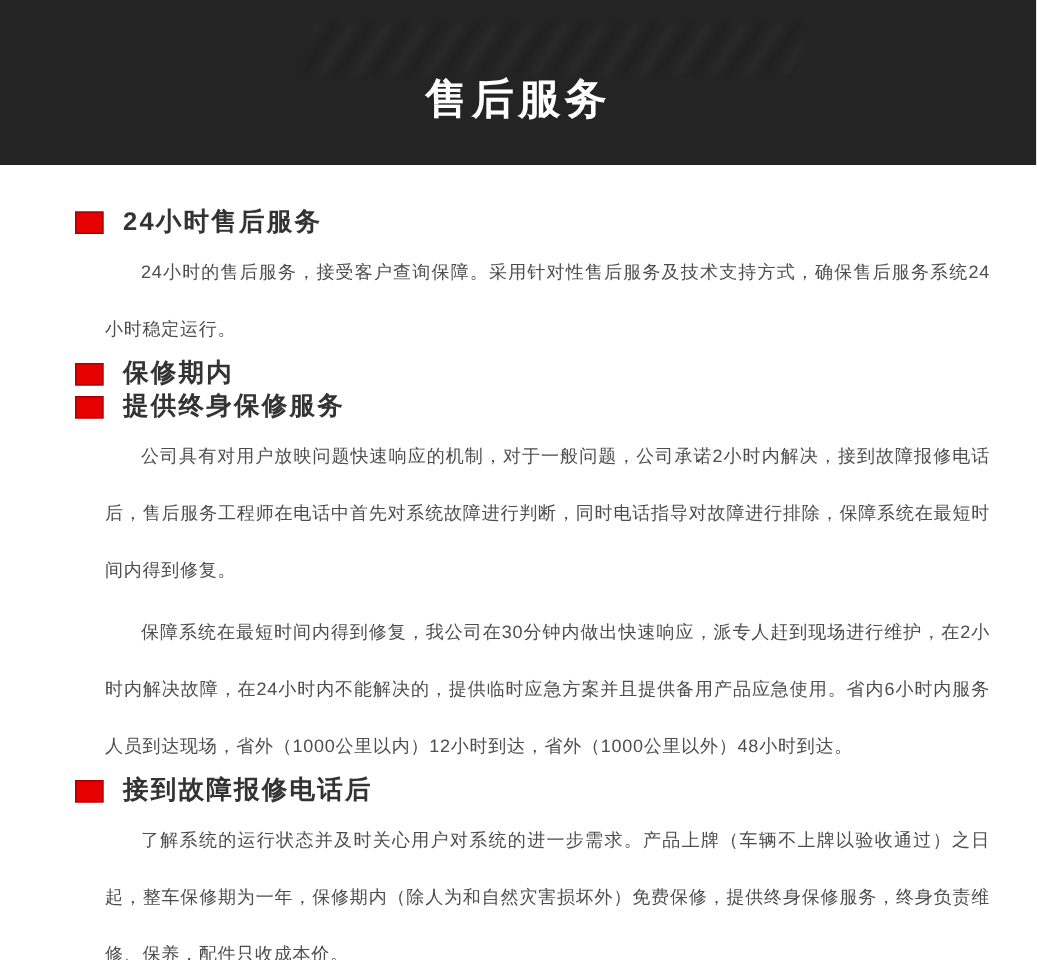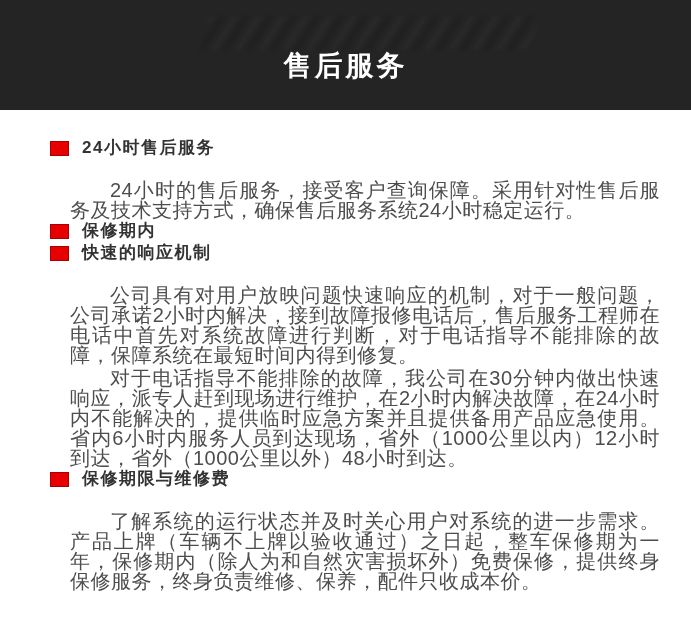--- a/index.html
+++ b/index.html
@@ -73,24 +73,24 @@
   }
   .sec-title {
     margin: 0;
     font-size: 17px;
     font-weight: bold;
     color: var(--heading-text, #333333);
     letter-spacing: 1.5px;
     line-height: 22px;
   }
   .sec-para {
-    margin: 21px 0 0 20px;
+    margin: 3px 0 0 20px;
     width: 590px;
-    font-size: 20px;
-    line-height: 20px;
+    font-size: 12px;
+    line-height: 38px;
     color: var(--body-text, #4d4d4d);
     text-indent: 2em;
     text-align: justify;
     letter-spacing: 0.5px;
   }
   .sec-para + .sec-para {
     margin-top: 3px;
   }
 </style>
 </head>
@@ -116,28 +116,28 @@
     <section>
       <div class="sec-head">
         <span class="bullet"></span>
         <h2 class="sec-title">保修期内</h2>
       </div>
     </section>
 
     <section>
       <div class="sec-head">
         <span class="bullet"></span>
-        <h2 class="sec-title">快速的响应机制</h2>
+        <h2 class="sec-title">提供终身保修服务</h2>
       </div>
-      <p class="sec-para">公司具有对用户放映问题快速响应的机制，对于一般问题，公司承诺2小时内解决，接到故障报修电话后，售后服务工程师在电话中首先对系统故障进行判断，对于电话指导不能排除的故障，保障系统在最短时间内得到修复。</p>
-      <p class="sec-para">对于电话指导不能排除的故障，我公司在30分钟内做出快速响应，派专人赶到现场进行维护，在2小时内解决故障，在24小时内不能解决的，提供临时应急方案并且提供备用产品应急使用。省内6小时内服务人员到达现场，省外（1000公里以内）12小时到达，省外（1000公里以外）48小时到达。</p>
+      <p class="sec-para">公司具有对用户放映问题快速响应的机制，对于一般问题，公司承诺2小时内解决，接到故障报修电话后，售后服务工程师在电话中首先对系统故障进行判断，同时电话指导对故障进行排除，保障系统在最短时间内得到修复。</p>
+      <p class="sec-para">保障系统在最短时间内得到修复，我公司在30分钟内做出快速响应，派专人赶到现场进行维护，在2小时内解决故障，在24小时内不能解决的，提供临时应急方案并且提供备用产品应急使用。省内6小时内服务人员到达现场，省外（1000公里以内）12小时到达，省外（1000公里以外）48小时到达。</p>
     </section>
 
     <section>
       <div class="sec-head">
         <span class="bullet"></span>
-        <h2 class="sec-title">保修期限与维修费</h2>
+        <h2 class="sec-title">接到故障报修电话后</h2>
       </div>
       <p class="sec-para">了解系统的运行状态并及时关心用户对系统的进一步需求。产品上牌（车辆不上牌以验收通过）之日起，整车保修期为一年，保修期内（除人为和自然灾害损坏外）免费保修，提供终身保修服务，终身负责维修、保养，配件只收成本价。</p>
     </section>
 
   </main>
 </div>
 
 </body></html>

